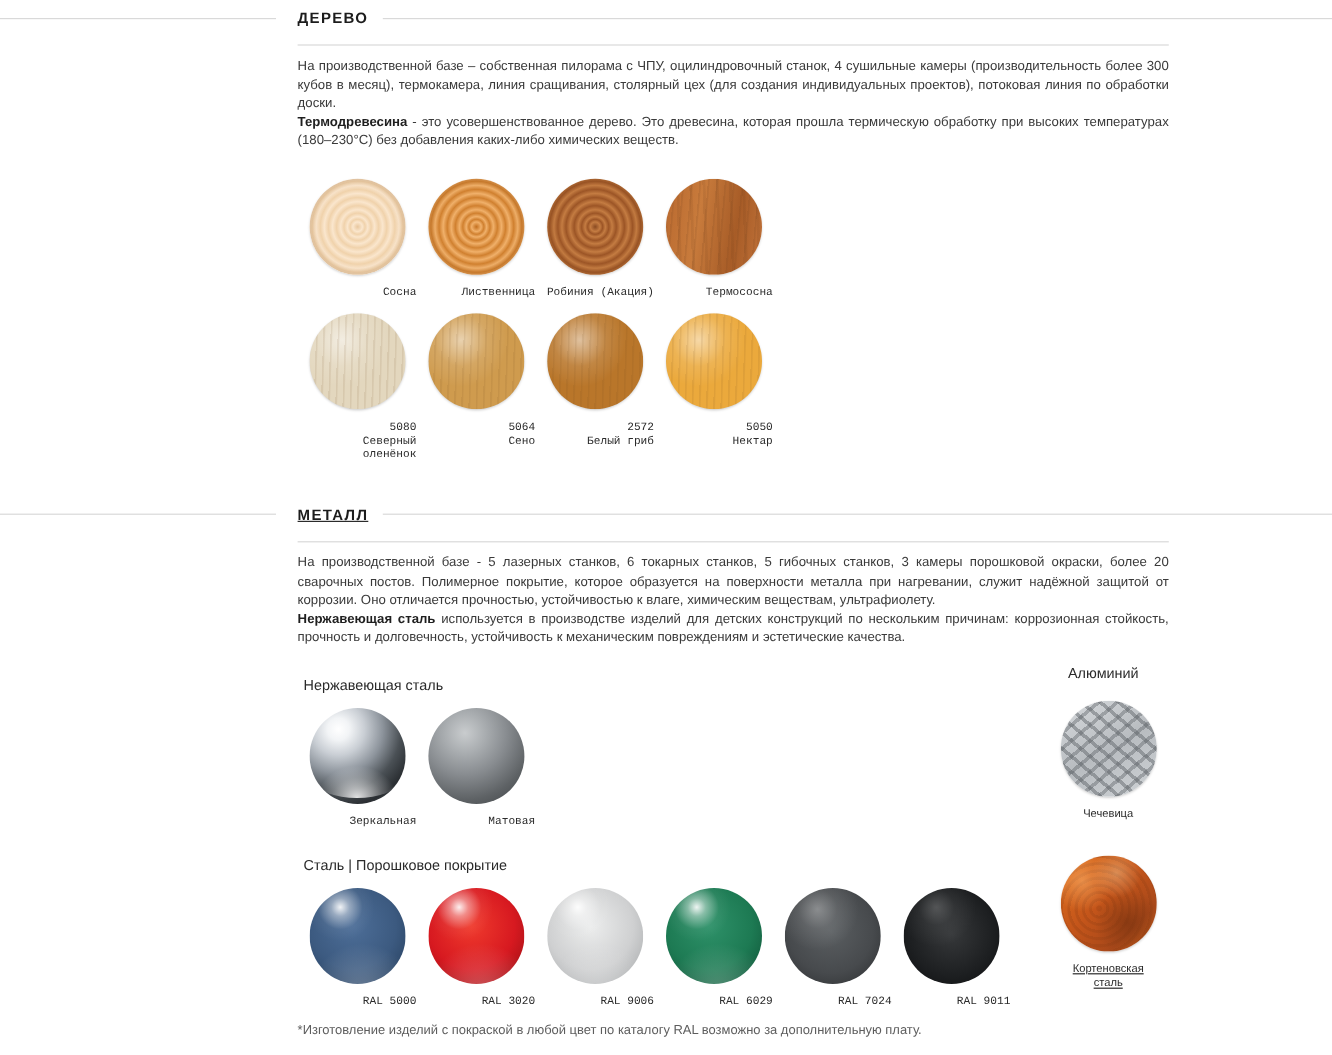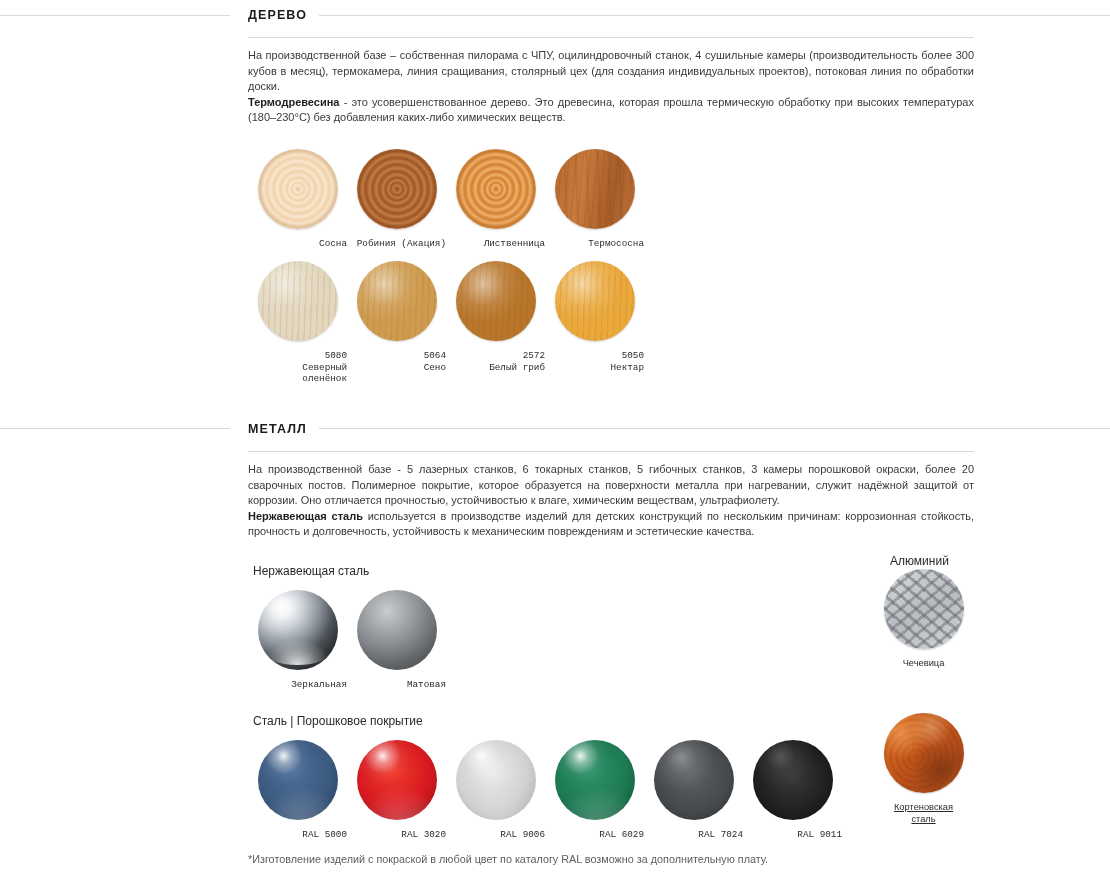--- a/index.html
+++ b/index.html
@@ -267,33 +267,33 @@
       <div class="swatch-wrap">
         <div class="disc log" style="--c1:#f0d2ab; --c2:#fae6cd; --c3:#e8c79e; --cb:#dcb88d;"></div>
       </div>
       <div class="caption">
         <span class="ln">Сосна</span>
       </div>
     </div>
 
     <div class="cell">
       <div class="swatch-wrap">
+        <div class="disc log" style="--c1:#d0802f; --c2:#f0b06a; --c3:#c4701f; --cb:#b4651f;"></div>
+      </div>
+      <div class="caption">
+        <span class="ln">Лиственница</span>
+      </div>
+    </div>
+
+    <div class="cell">
+      <div class="swatch-wrap">
         <div class="disc log" style="--c1:#9c5526; --c2:#c47c42; --c3:#8a4a21; --cb:#7d3f1c;"></div>
       </div>
       <div class="caption">
         <span class="ln">Робиния (Акация)</span>
-      </div>
-    </div>
-
-    <div class="cell">
-      <div class="swatch-wrap">
-        <div class="disc log" style="--c1:#d0802f; --c2:#f0b06a; --c3:#c4701f; --cb:#b4651f;"></div>
-      </div>
-      <div class="caption">
-        <span class="ln">Лиственница</span>
       </div>
     </div>
 
     <div class="cell">
       <div class="swatch-wrap">
         <div class="disc plank"></div>
       </div>
       <div class="caption">
         <span class="ln">Термососна</span>
       </div>
@@ -337,21 +337,21 @@
       <div class="swatch-wrap">
         <div class="disc flat grain" style="--base:#eba93c;"></div>
       </div>
       <div class="caption">
         <span class="ln">5050</span>
         <span class="ln">Нектар</span>
       </div>
     </div>
   </div>
 
-  <div class="section-head" style="margin-top:37px;">
+  <div class="section-head" style="margin-top:37px;text-decoration:underline;">
     <div class="rule-left"></div>
     <div class="title">МЕТАЛЛ</div>
     <div class="rule-right"></div>
   </div>
   <div class="section-rule-under" style="margin-top:15px;"></div>
 
   <div class="copy" style="margin-top:10px;">
     <p>На производственной базе - 5 лазерных станков, 6 токарных станков, 5 гибочных станков, 3 камеры порошковой окраски, более 20 сварочных постов. Полимерное покрытие, которое образуется на поверхности металла при нагревании, служит надёжной защитой от коррозии. Оно отличается прочностью, устойчивостью к влаге, химическим веществам, ультрафиолету.</p>
     <p>
       <b>Нержавеющая сталь</b><span> используется в производстве изделий для детских конструкций по нескольким причинам: коррозионная стойкость, прочность и долговечность, устойчивость к механическим повреждениям и эстетические качества.</span>
@@ -373,21 +373,21 @@
     <div class="cell">
       <div class="swatch-wrap">
         <div class="sphere matte"></div>
       </div>
       <div class="caption">
         <span class="ln">Матовая</span>
       </div>
     </div>
   </div>
 
-  <div class="right-cell" style="left:874px; top:561px;">
+  <div class="right-cell" style="left:874px; top:576px;">
     <div class="swatch-wrap">
       <div class="disc checker"></div>
     </div>
     <div class="caption">
       <span class="ln">Чечевица</span>
     </div>
   </div>
 
   <div class="sub-label" style="margin-top:24px;">Сталь | Порошковое покрытие</div>
 

